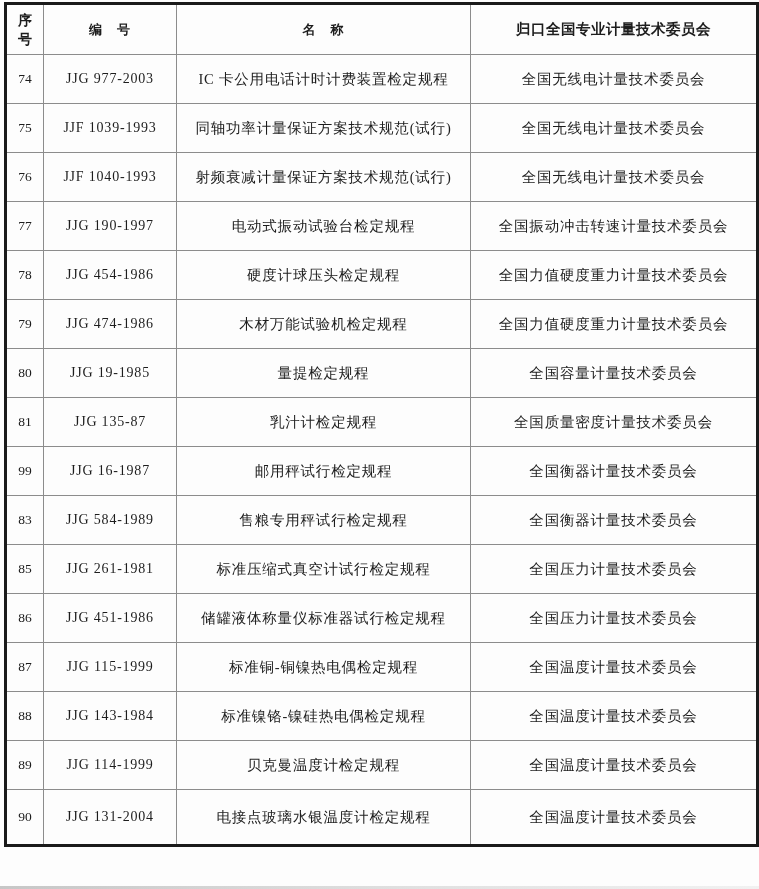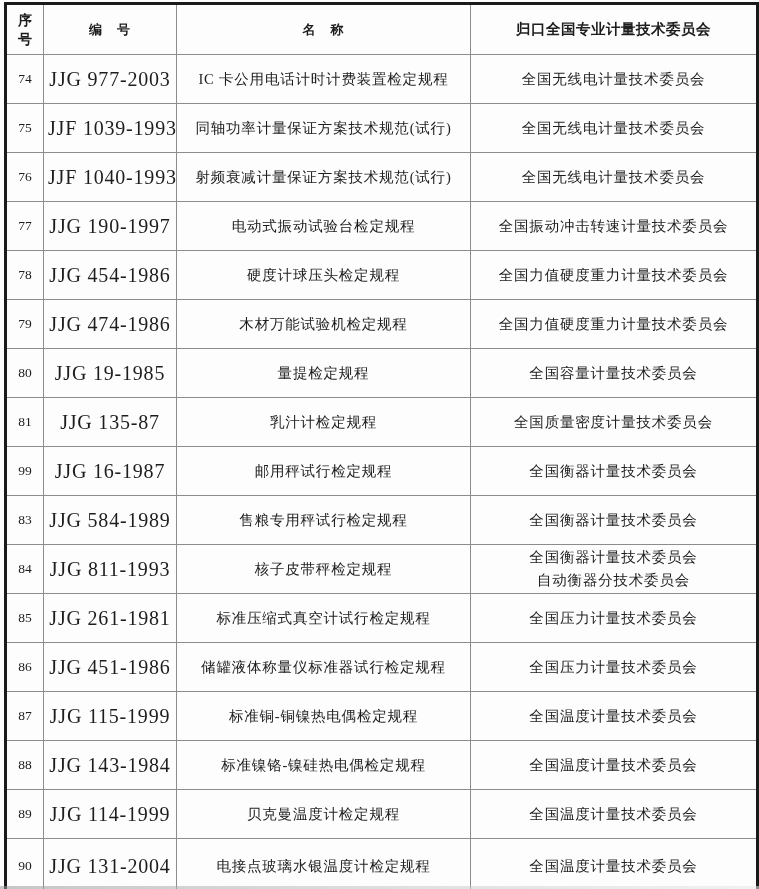--- a/index.html
+++ b/index.html
@@ -48,21 +48,21 @@
   th.h-committee{
     font-family:"Liberation Sans","DejaVu Sans",sans-serif;
     font-size:14.5px;
     letter-spacing:0.5px;
   }
   td.row-index-cell{
     font-size:13.5px;
     letter-spacing:0;
   }
   td.code-cell{
-    font-size:20px;
+    font-size:14px;
     letter-spacing:0.8px;
     white-space:nowrap;
   }
   td.name-cell{
     font-size:14.5px;
     letter-spacing:0.8px;
     white-space:nowrap;
   }
   td.committee-cell{
     font-size:14.5px;
@@ -174,29 +174,20 @@
         </tr>
         <tr>
           <td class="row-index-cell">83</td>
           <td class="code-cell">JJG 584-1989</td>
           <td class="name-cell">售粮专用秤试行检定规程</td>
           <td class="committee-cell">
             <div>全国衡器计量技术委员会</div>
           </td>
         </tr>
         <tr>
-          <td class="row-index-cell">84</td>
-          <td class="code-cell">JJG 811-1993</td>
-          <td class="name-cell">核子皮带秤检定规程</td>
-          <td class="committee-cell">
-            <div>全国衡器计量技术委员会</div>
-            <div>自动衡器分技术委员会</div>
-          </td>
-        </tr>
-        <tr>
           <td class="row-index-cell">85</td>
           <td class="code-cell">JJG 261-1981</td>
           <td class="name-cell">标准压缩式真空计试行检定规程</td>
           <td class="committee-cell">
             <div>全国压力计量技术委员会</div>
           </td>
         </tr>
         <tr>
           <td class="row-index-cell">86</td>
           <td class="code-cell">JJG 451-1986</td>

